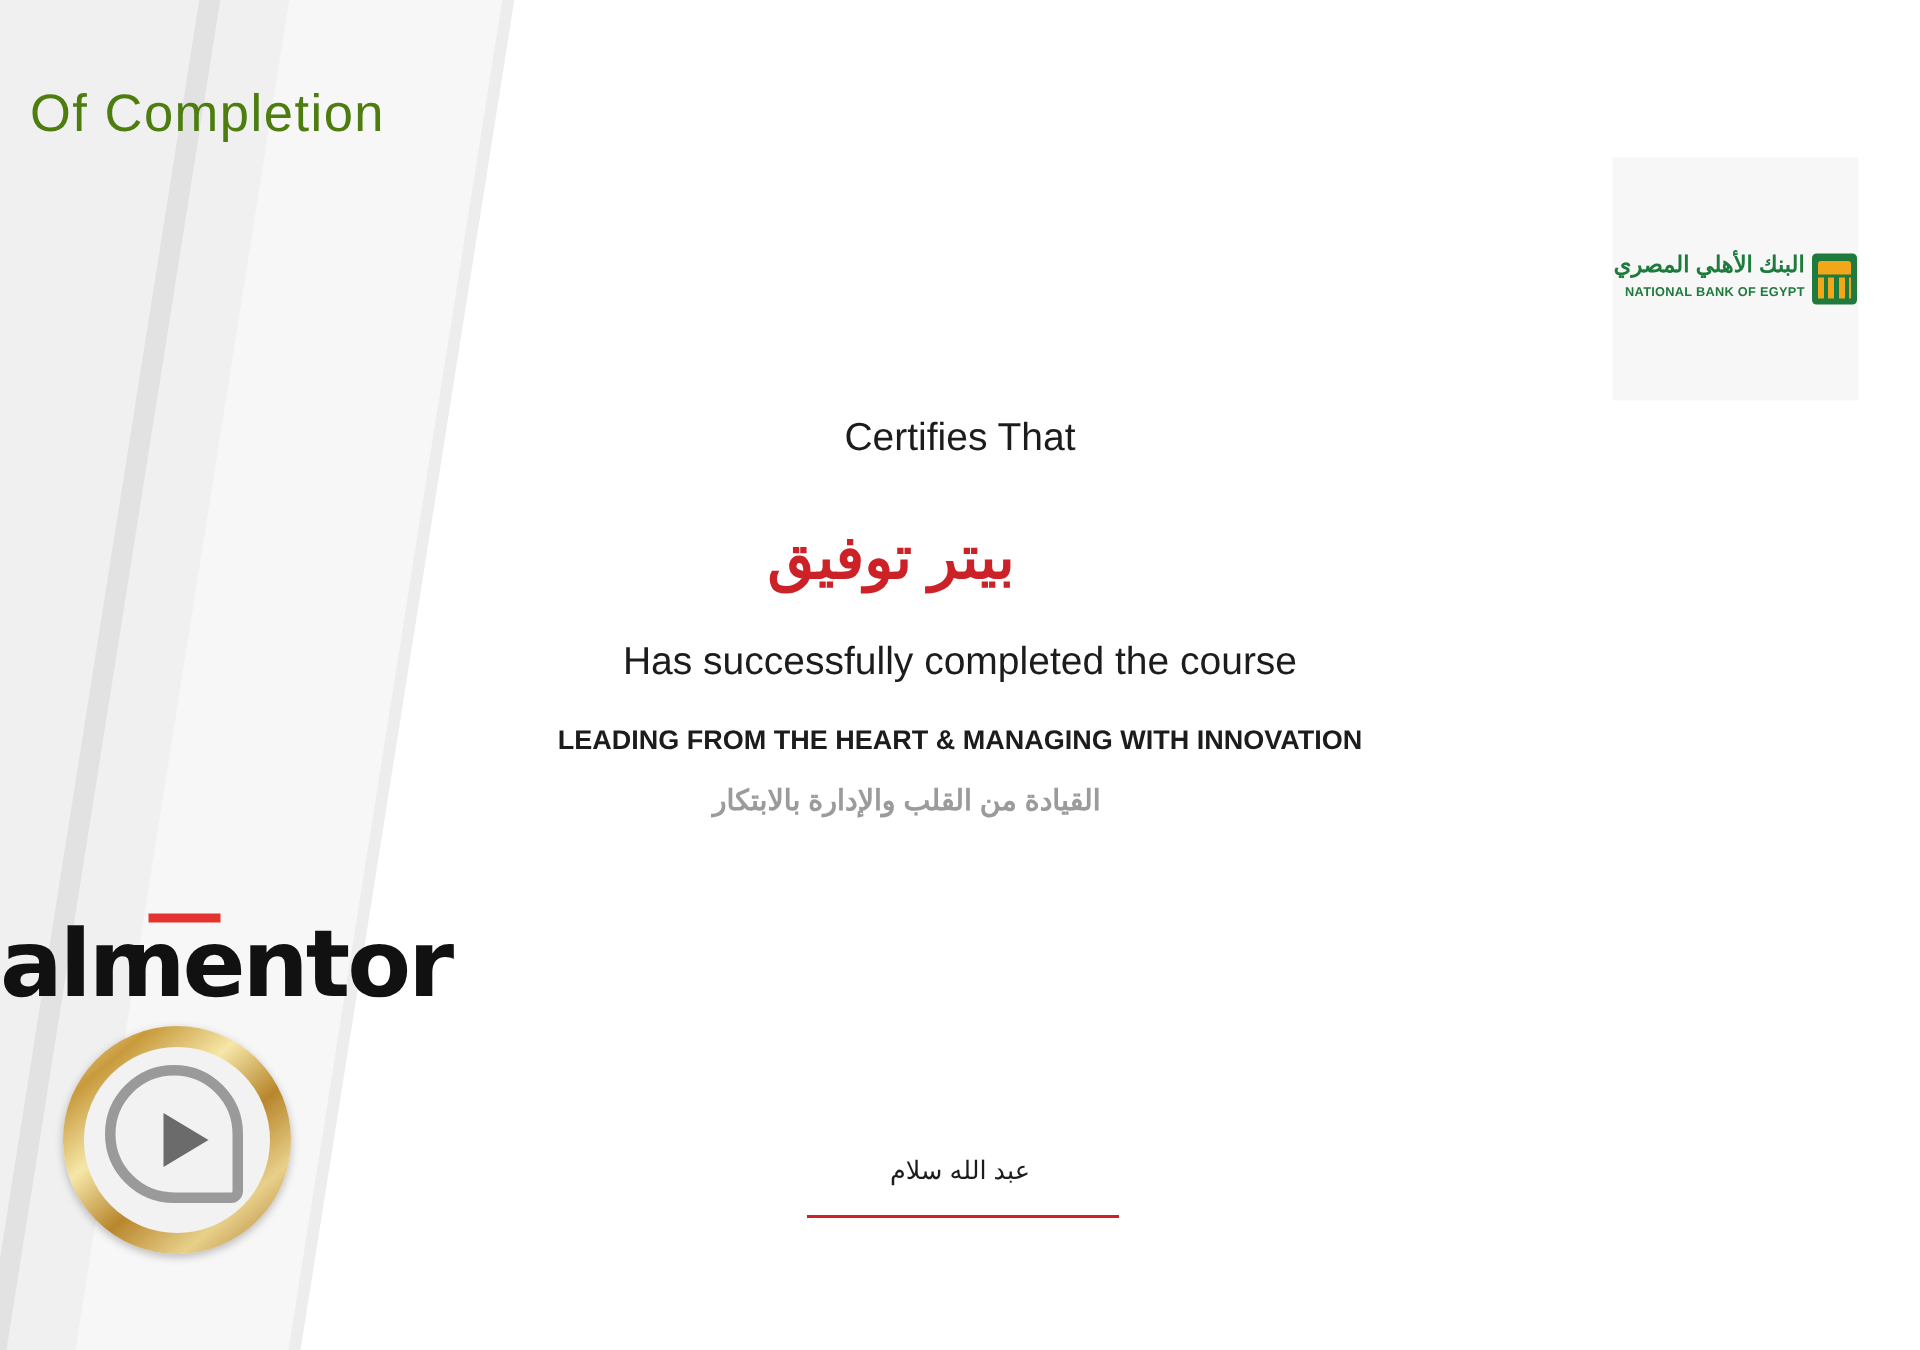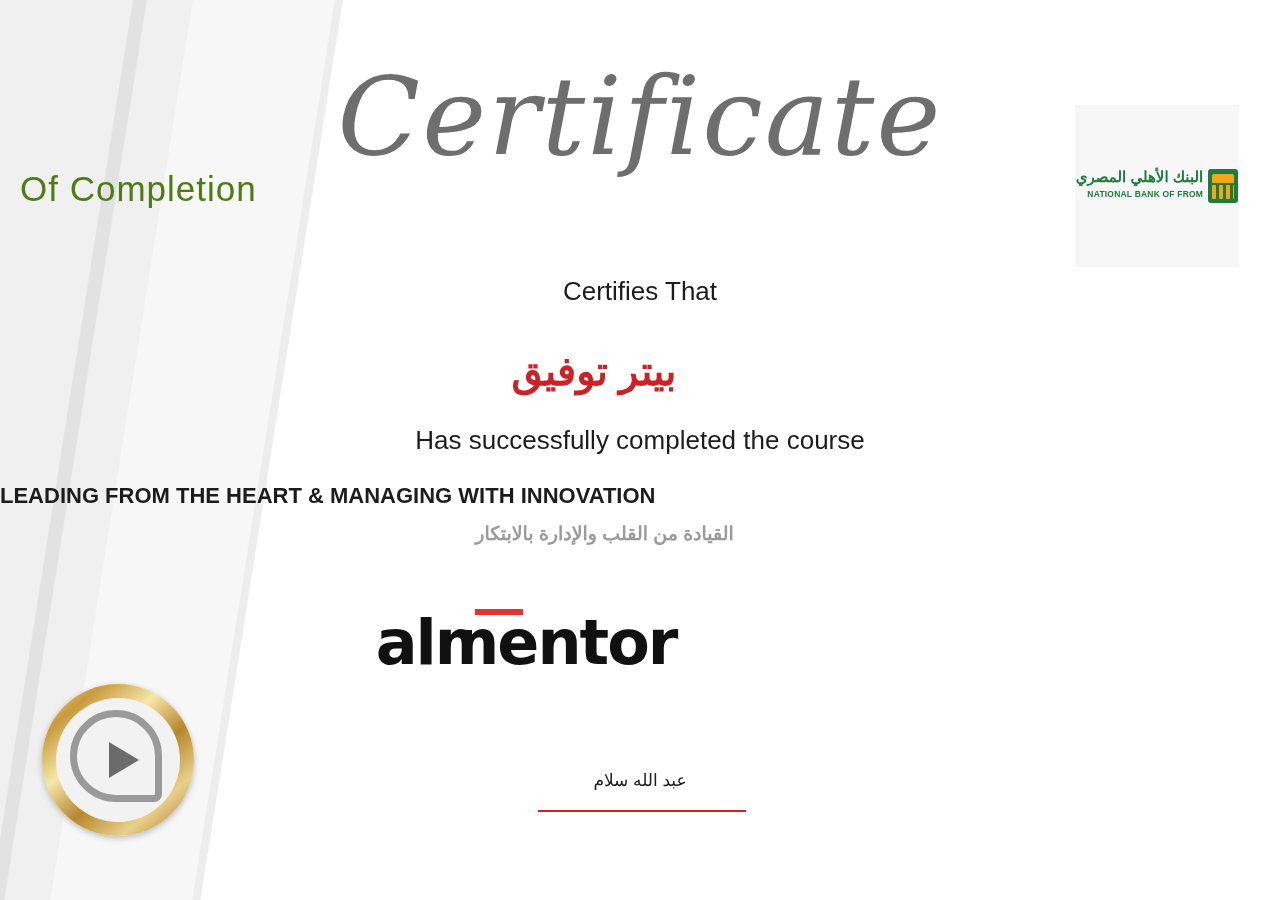--- a/index.html
+++ b/index.html
@@ -161,22 +161,22 @@
     top: 425px;
     width: 1280px;
     text-align: center;
     font-size: 26px;
     color: #1c1c1c;
   }
   .course-en {
     position: absolute;
     top: 483px;
     width: 1280px;
-    text-align: left;
-    font-size: 22px;
+    text-align: center;
+    font-size: 18px;
     font-weight: bold;
     color: #1c1c1c;
   }
   .course-ar {
     position: absolute;
     top: 522px;
     width: 1209px;
     text-align: center;
     font-size: 19px;
     font-weight: bold;
@@ -190,21 +190,20 @@
     text-align: center;
     font-size: 17px;
     color: #1c1c1c;
   }
 
   
   .brand {
     position: absolute;
     top: 612px;
     width: 1052px;
-    text-align: center;
   }
   .brand-inner {
     display: inline-block;
     position: relative;
   }
   .brand-text {
     font-family: "DejaVu Sans", sans-serif;
     font-size: 62px;
     font-weight: bold;
     letter-spacing: -2px;
@@ -334,21 +333,20 @@
 <div class="badge">
   <div class="badge-inner">
     <div class="badge-ring"></div>
     <div class="badge-play"></div>
   </div>
 </div>
 
 <div class="sheet">
 
   <div class="title-wrap">
-    <div class="cert-title">Certificate</div>
     <div class="cert-sub">Of Completion</div>
   </div>
 
   <div class="certifies">Certifies That</div>
 
   <div class="recipient">بيتر توفيق</div>
 
   <div class="completed">Has successfully completed the course</div>
 
   <div class="course-en">LEADING FROM THE HEART &amp; MANAGING WITH INNOVATION</div>
@@ -364,20 +362,20 @@
     </div>
   </div>
 
   <div class="sign-name">عبد الله سلام</div>
   <div class="sign-line"></div>
 
   <div class="nbe">
     <div class="nbe-box">
       <div class="nbe-texts">
         <div class="nbe-ar">البنك الأهلي المصري</div>
-        <div class="nbe-en">NATIONAL BANK OF FROM</div>
+        <div class="nbe-en">NATIONAL BANK OF EGYPT</div>
       </div>
       <div class="nbe-mark"></div>
     </div>
   </div>
 
 
 </div>
 
 </body></html>

